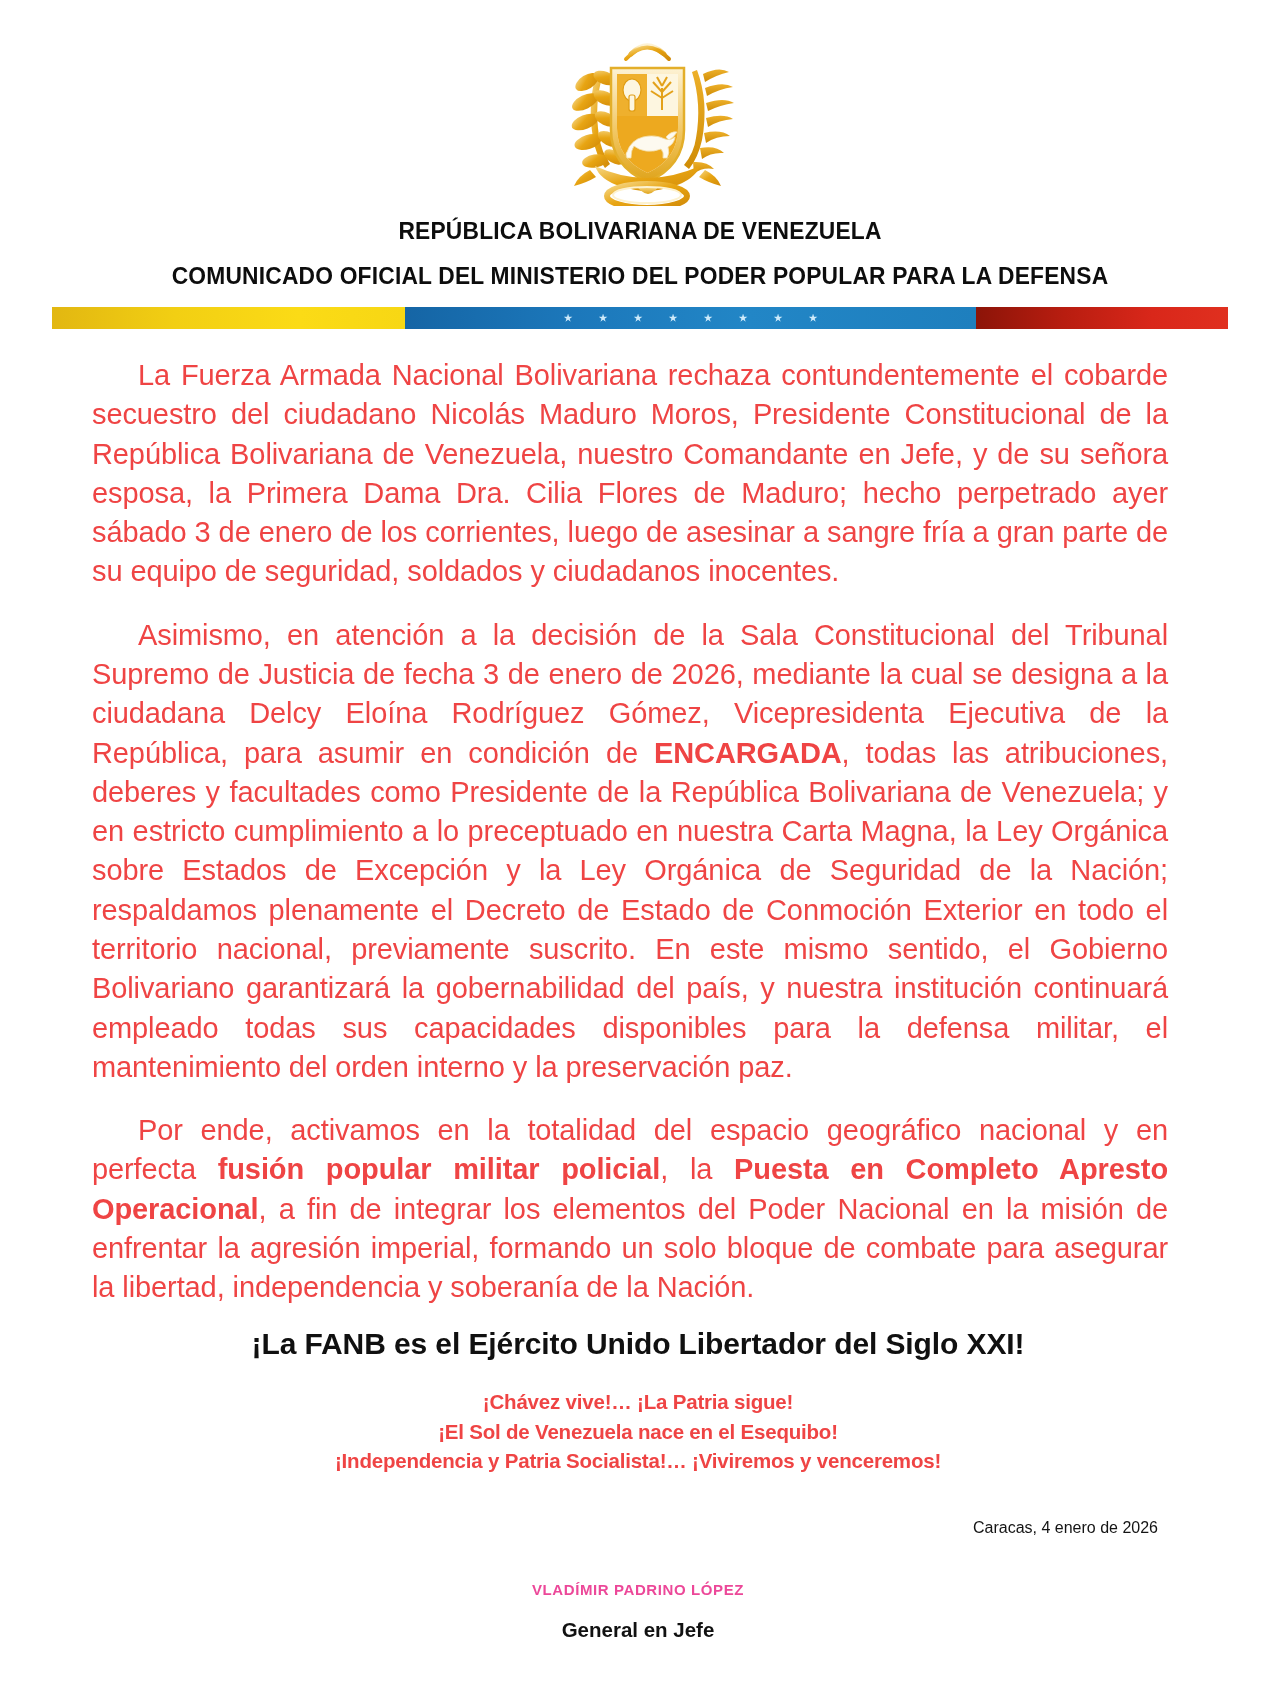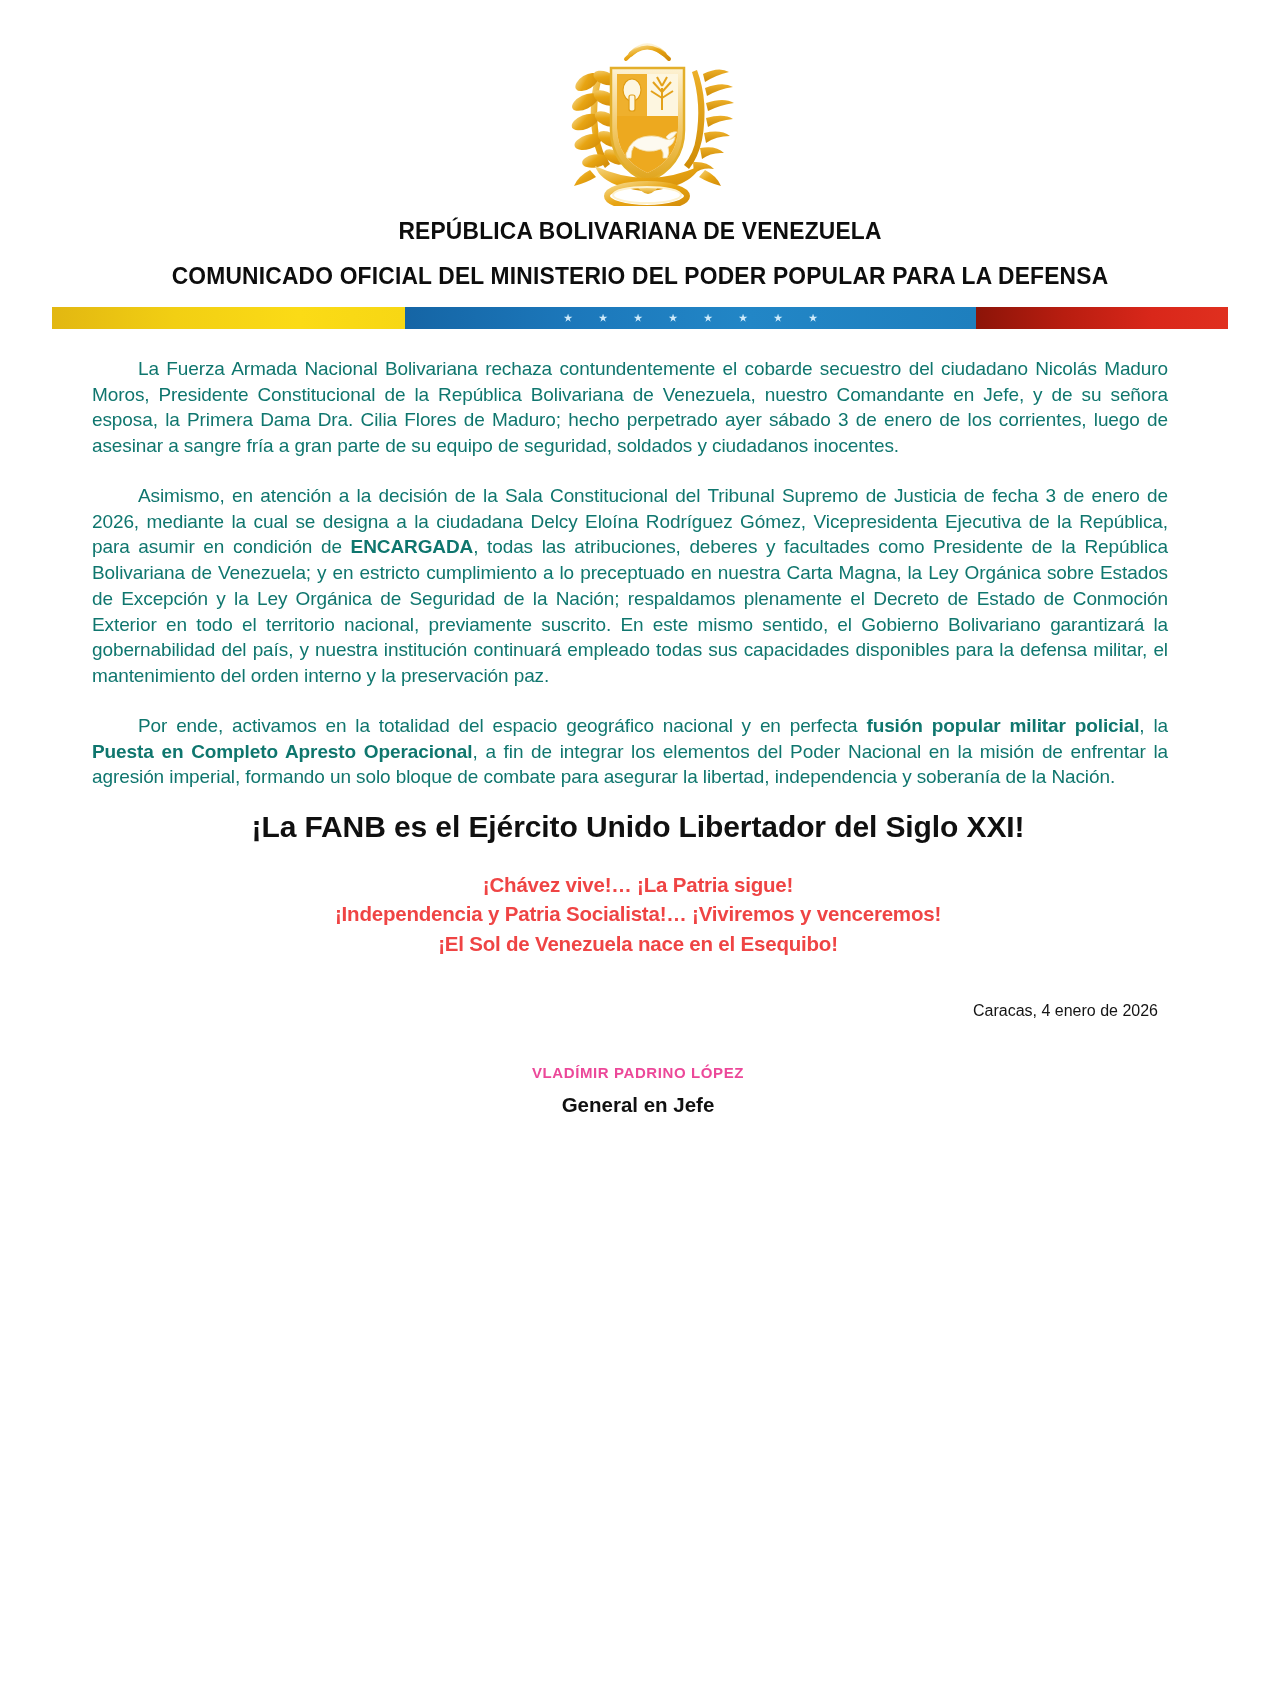--- a/index.html
+++ b/index.html
@@ -97,25 +97,25 @@
     flex: none;
   }
 
   
   .body {
     padding: 0 96px 0 92px;
     margin-top: 27px;
   }
   p.para {
     margin: 0 16px 24px 0;
-    font-size: 19px;
+    font-size: 29px;
     line-height: 1.355;
     text-align: justify;
     text-indent: 46px;
-    color: #0f766e;
+    color: #ef4444;
     letter-spacing: -0.1px;
   }
   p.para.last {
     margin-bottom: 20px;
   }
   p.para b {
     font-weight: bold;
   }
 
   .motto {
@@ -152,21 +152,21 @@
   .sig-name {
     font-size: 15px;
     font-weight: bold;
     letter-spacing: 0.6px;
     color: #ec4899;
   }
   .sig-rank {
     font-size: 20.5px;
     font-weight: bold;
     color: #111111;
-    margin-top: 12px;
+    margin-top: 20px;
   }
 </style>
 </head>
 <body>
 
 <div class="page">
 
   <div class="header">
 
     <div class="emblem-wrap">
@@ -289,22 +289,22 @@
     </p>
 
     <p class="para last">
       <span>Por ende, activamos en la totalidad del espacio geográfico nacional y en perfecta </span><b>fusión popular militar policial</b><span>, la </span><b>Puesta en Completo Apresto Operacional</b><span>, a fin de integrar los elementos del Poder Nacional en la misión de enfrentar la agresión imperial, formando un solo bloque de combate para asegurar la libertad, independencia y soberanía de la Nación.</span>
     </p>
 
     <div class="motto">¡La FANB es el Ejército Unido Libertador del Siglo XXI!</div>
 
     <div class="slogans">
       <div>¡Chávez vive!… ¡La Patria sigue!</div>
+      <div>¡El Sol de Venezuela nace en el Esequibo!</div>
       <div>¡Independencia y Patria Socialista!… ¡Viviremos y venceremos!</div>
-      <div>¡El Sol de Venezuela nace en el Esequibo!</div>
     </div>
 
     <div class="place-date">Caracas, 4 enero de 2026</div>
 
     <div class="signature">
       <div class="sig-name">VLADÍMIR PADRINO LÓPEZ</div>
       <div class="sig-rank">General en Jefe</div>
     </div>
 
   </div>

